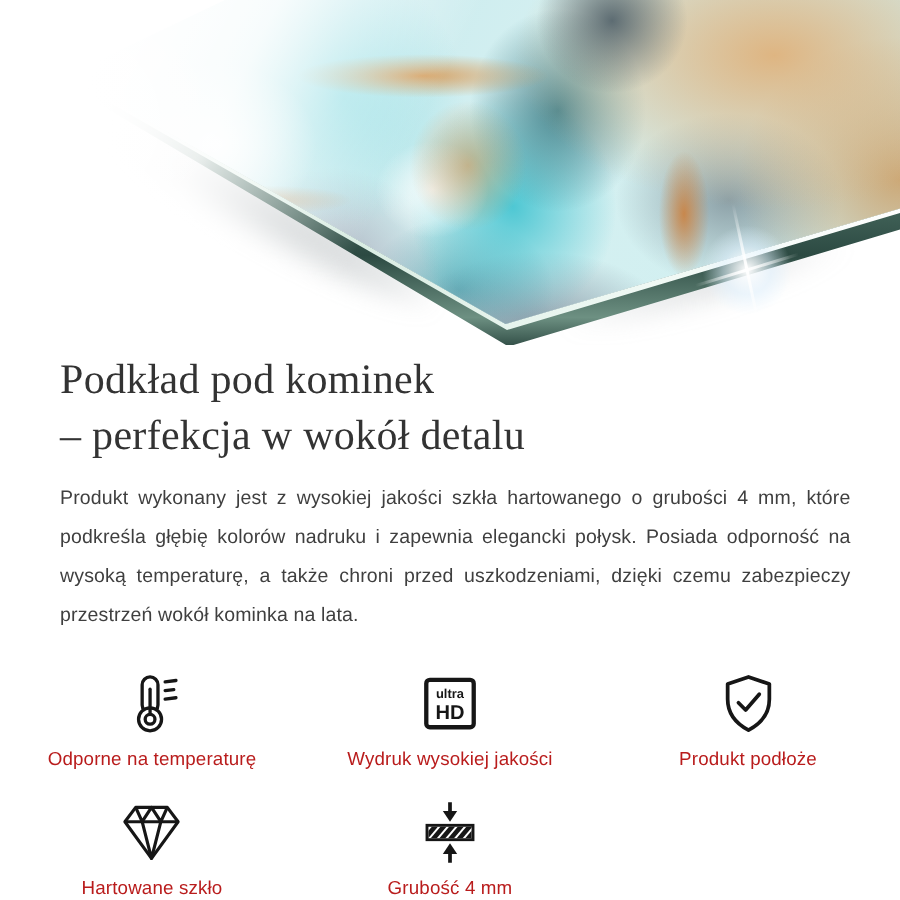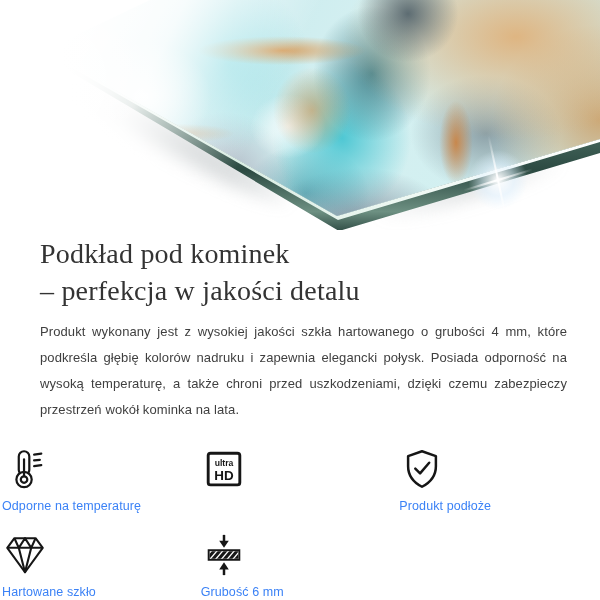--- a/index.html
+++ b/index.html
@@ -86,23 +86,23 @@
   .desc{
     margin:10px 0 0 0;font-size:13px;line-height:26px;color:#3f3f3f;
     text-align:justify;letter-spacing:0.1px;
   }
 
   
   .features{
     display:grid;grid-template-columns:repeat(3,1fr);
     row-gap:19px;margin-top:23px;padding:0 2px;
   }
-  .feature{display:flex;flex-direction:column;align-items:flex-start;}
+  .feature{display:flex;flex-direction:column;align-items:center;}
   .feature .icon-box{height:45px;display:flex;align-items:center;justify-content:center;}
-  .feature .label{margin-top:8px;font-size:12.5px;color:#3b82f6;letter-spacing:0.1px;}
+  .feature .label{margin-top:8px;font-size:12.5px;color:#b91c1c;letter-spacing:0.1px;}
   .icon-svg{display:block;}
   .uhd-top{font:700 9px "Liberation Sans",sans-serif;fill:#161616;}
   .uhd-bottom{font:700 14px "Liberation Sans",sans-serif;fill:#161616;}
 </style>
 </head>
 <body>
 
 <div class="page">
 
   <div class="hero">
@@ -115,21 +115,21 @@
     <div class="sparkle">
       <div class="glow"></div>
       <div class="ray ray-v"></div>
       <div class="ray ray-h"></div>
     </div>
   </div>
 
   <div class="content">
     <h1>
       <span>Podkład pod kominek</span><br>
-      <span>– perfekcja w jakości detalu</span>
+      <span>– perfekcja w wokół detalu</span>
     </h1>
     <p class="desc">Produkt wykonany jest z wysokiej jakości szkła hartowanego o grubości 4 mm, które podkreśla głębię kolorów nadruku i zapewnia elegancki połysk. Posiada odporność na wysoką temperaturę, a także chroni przed uszkodzeniami, dzięki czemu zabezpieczy przestrzeń wokół kominka na lata.</p>
   </div>
 
   <div class="features">
 
     <div class="feature">
       <div class="icon-box">
         <svg class="icon-svg" width="46" height="46" viewBox="0 0 48 48" fill="none" stroke="#161616" stroke-width="2.3" stroke-linecap="round">
           <rect x="17.5" y="5.5" width="11" height="25" rx="5.5" fill="#ffffff"></rect>
@@ -145,20 +145,21 @@
     </div>
 
     <div class="feature">
       <div class="icon-box">
         <svg class="icon-svg" width="46" height="46" viewBox="0 0 48 48" fill="none">
           <rect x="7.5" y="7.5" width="33" height="33" rx="2.5" stroke="#161616" stroke-width="3"></rect>
           <text x="24" y="20.5" text-anchor="middle" class="uhd-top">ultra</text>
           <text x="24" y="35" text-anchor="middle" class="uhd-bottom">HD</text>
         </svg>
       </div>
+      <div class="label">Wydruk wysokiej jakości</div>
     </div>
 
     <div class="feature">
       <div class="icon-box">
         <svg class="icon-svg" width="46" height="46" viewBox="0 0 48 48" fill="none" stroke="#161616" stroke-width="2.6" stroke-linejoin="round" stroke-linecap="round">
           <path d="M24 5.5 L38.5 10.5 V21 C38.5 31.5 32.5 38 24 42.5 C15.5 38 9.5 31.5 9.5 21 V10.5 Z"></path>
           <path d="M17 23.5 L22 28.5 L31.5 17.5"></path>
         </svg>
       </div>
       <div class="label">Produkt podłoże</div>
@@ -193,17 +194,17 @@
             <line x1="23" y1="30" x2="34" y2="17"></line>
             <line x1="29" y1="30" x2="40" y2="17"></line>
             <line x1="35" y1="30" x2="46" y2="17"></line>
           </g>
           <line x1="24" y1="3" x2="24" y2="9.5" stroke="#161616" stroke-width="2.6"></line>
           <polygon points="19,9 29,9 24,16.5" fill="#161616"></polygon>
           <line x1="24" y1="45" x2="24" y2="38.5" stroke="#161616" stroke-width="2.6"></line>
           <polygon points="19,39 29,39 24,31.5" fill="#161616"></polygon>
         </svg>
       </div>
-      <div class="label">Grubość 6 mm</div>
+      <div class="label">Grubość 4 mm</div>
     </div>
 
   </div>
 </div>
 
 </body></html>

